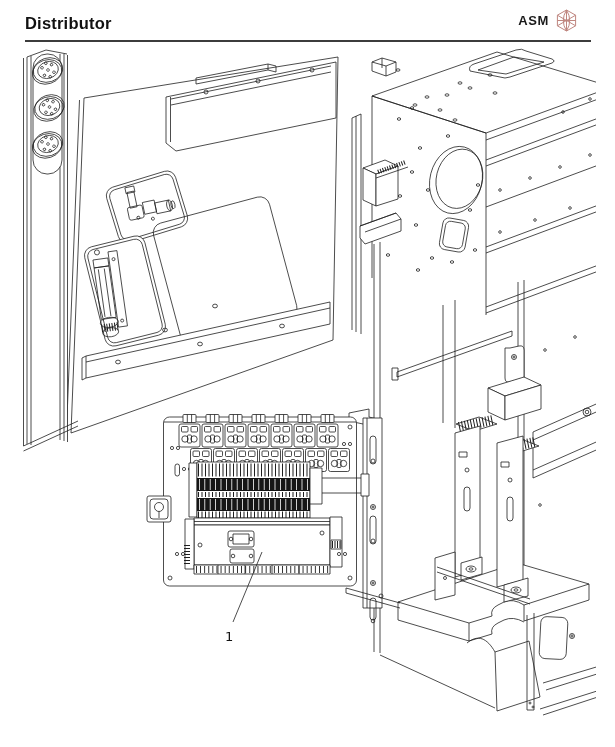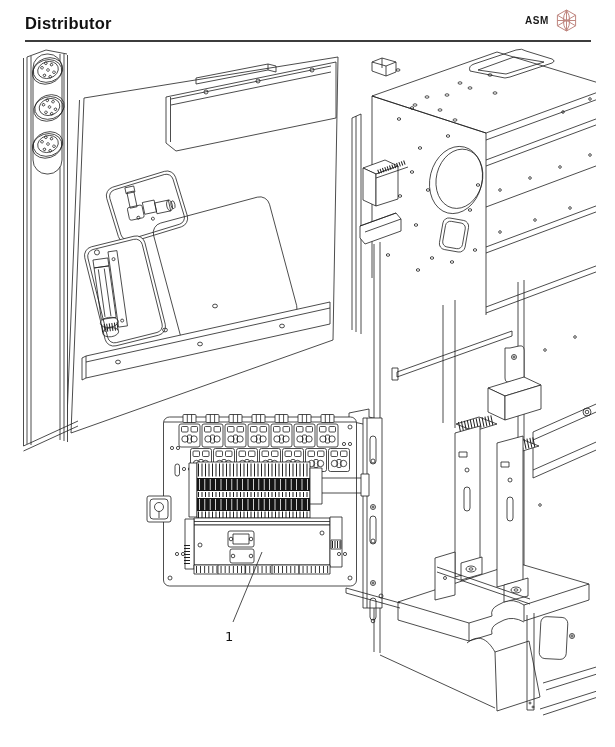--- a/index.html
+++ b/index.html
@@ -2,21 +2,21 @@
 <html><head>
 <meta charset="utf-8">
 <style>
   html,body{margin:0;padding:0;background:#fff;}
   .page{position:relative;width:596px;height:747px;background:#fff;overflow:hidden;
         font-family:"Liberation Sans","DejaVu Sans",sans-serif;}
   .title{position:absolute;left:25px;top:14px;font-size:16.5px;font-weight:700;color:#111;
          letter-spacing:.2px;}
   .rule{position:absolute;left:25px;top:40px;width:566px;height:2px;background:#3c3c3c;}
   .brand{position:absolute;right:17px;top:8px;display:flex;align-items:center;gap:5px;}
-  .brand-name{font-size:10px;font-weight:700;color:#1a1a1a;letter-spacing:.6px;}
+  .brand-name{font-size:13px;font-weight:700;color:#1a1a1a;letter-spacing:.6px;}
   .fig{position:absolute;left:0;top:0;width:615px;height:747px;}
   .fig *{vector-effect:non-scaling-stroke;}
   .ln{stroke:#1f1f1f;fill:none;stroke-width:.8;stroke-linejoin:round;stroke-linecap:butt;}
   .w{fill:#fff;}
   .dk{fill:#161616;stroke:none;}
   .callout-label{font-family:"DejaVu Sans","Liberation Sans",sans-serif;font-size:13px;fill:#111;}
 </style>
 </head>
 <body>
 

